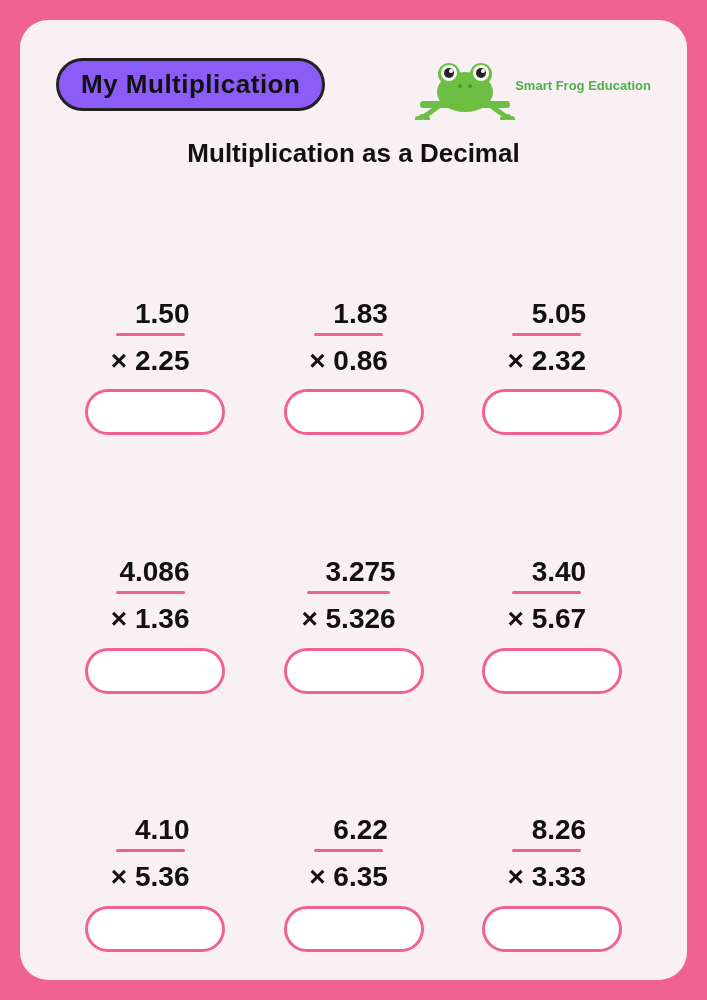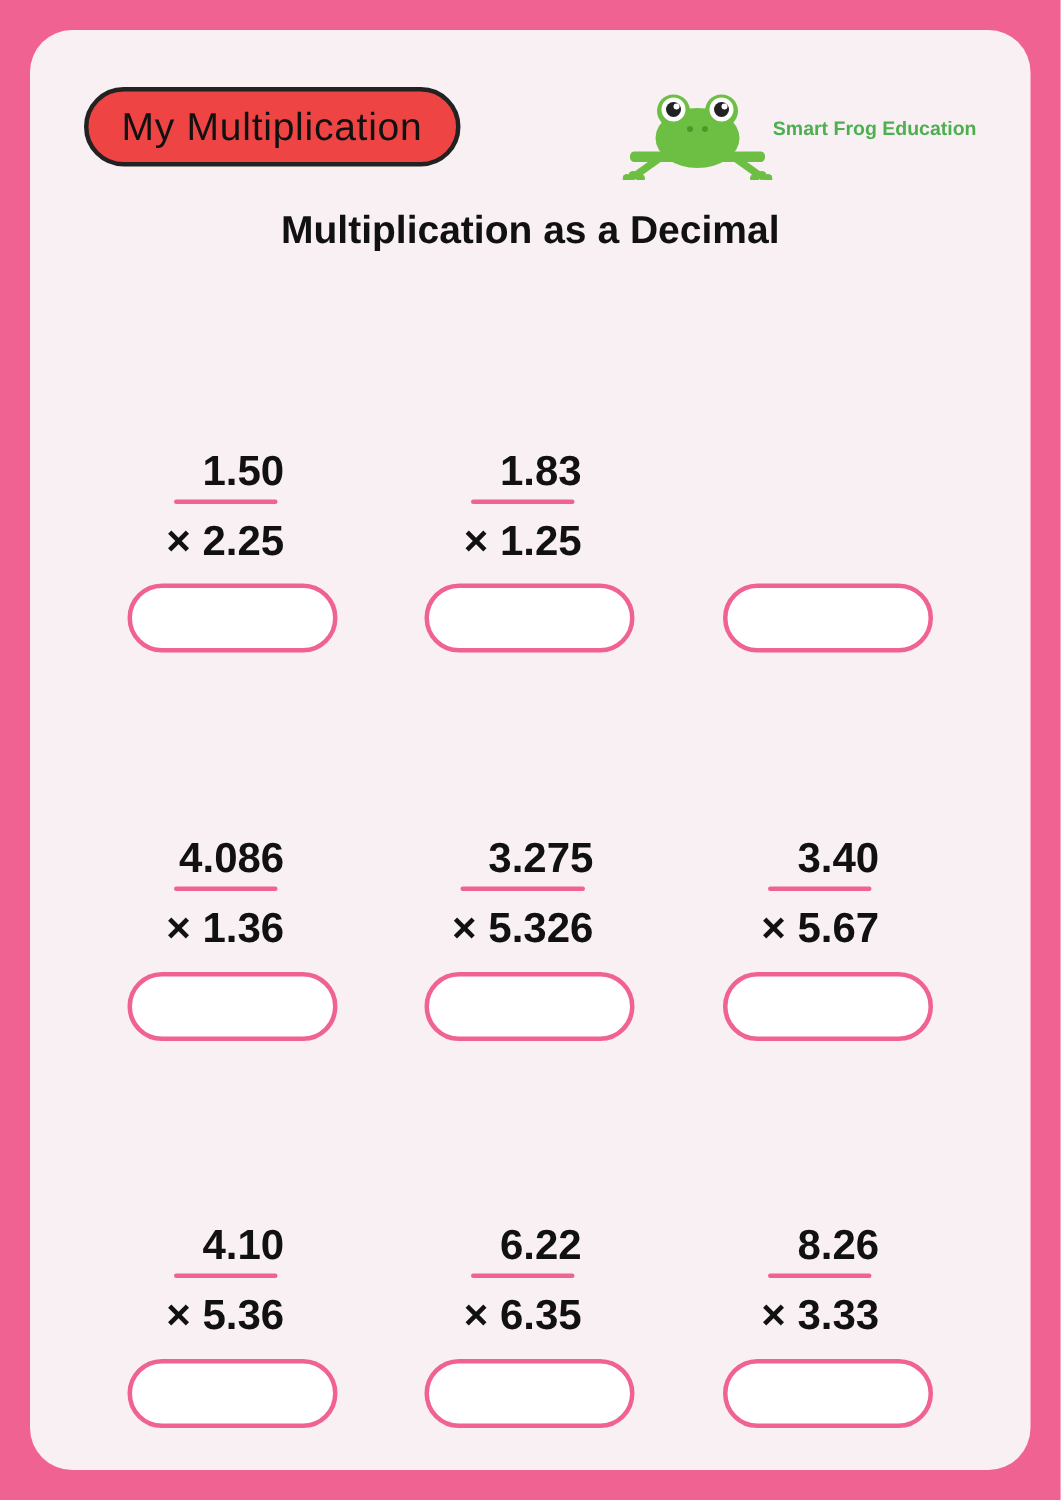--- a/index.html
+++ b/index.html
@@ -31,23 +31,23 @@
       align-items: center;
       justify-content: space-between;
       margin-bottom: 10px;
     }
 
     .title-badge {
       border: 3px solid #222;
       border-radius: 30px;
       padding: 8px 22px;
       font-size: 26px;
-      font-weight: 400;
+      font-weight: 700;
       color: #111;
-      background: #ef4444;
+      background: #8b5cf6;
       letter-spacing: 0.5px;
     }
 
     
     .frog-logo {
       display: flex;
       flex-direction: row;
       align-items: center;
     }
 
@@ -72,21 +72,21 @@
     
     .problems-section {
       display: flex;
       flex-direction: column;
       gap: 10px;
       flex: 1;
     }
 
     .problems-row {
       display: flex;
-      justify-content: flex-start;
+      justify-content: flex-end;
       align-items: flex-end;
       flex: 1;
     }
 
     .problem {
       display: flex;
       flex-direction: column;
       align-items: center;
       gap: 10px;
       flex: 1;
@@ -176,25 +176,30 @@
             <div>1.50</div>
             <div class="divider"></div>
             <div>× 2.25</div>
           </div>
           <div class="answer-box"></div>
         </div>
         <div class="problem">
           <div class="problem-numbers">
             <div>1.83</div>
             <div class="divider"></div>
-            <div>× 1.25</div>
-          </div>
-          <div class="answer-box"></div>
-        </div>
-        <div class="problem">
+            <div>× 0.86</div>
+          </div>
+          <div class="answer-box"></div>
+        </div>
+        <div class="problem">
+          <div class="problem-numbers">
+            <div>5.05</div>
+            <div class="divider"></div>
+            <div>× 2.32</div>
+          </div>
           <div class="answer-box"></div>
         </div>
       </div>
       <div class="problems-row">
         <div class="problem">
           <div class="problem-numbers">
             <div>4.086</div>
             <div class="divider"></div>
             <div>×  1.36</div>
           </div>

